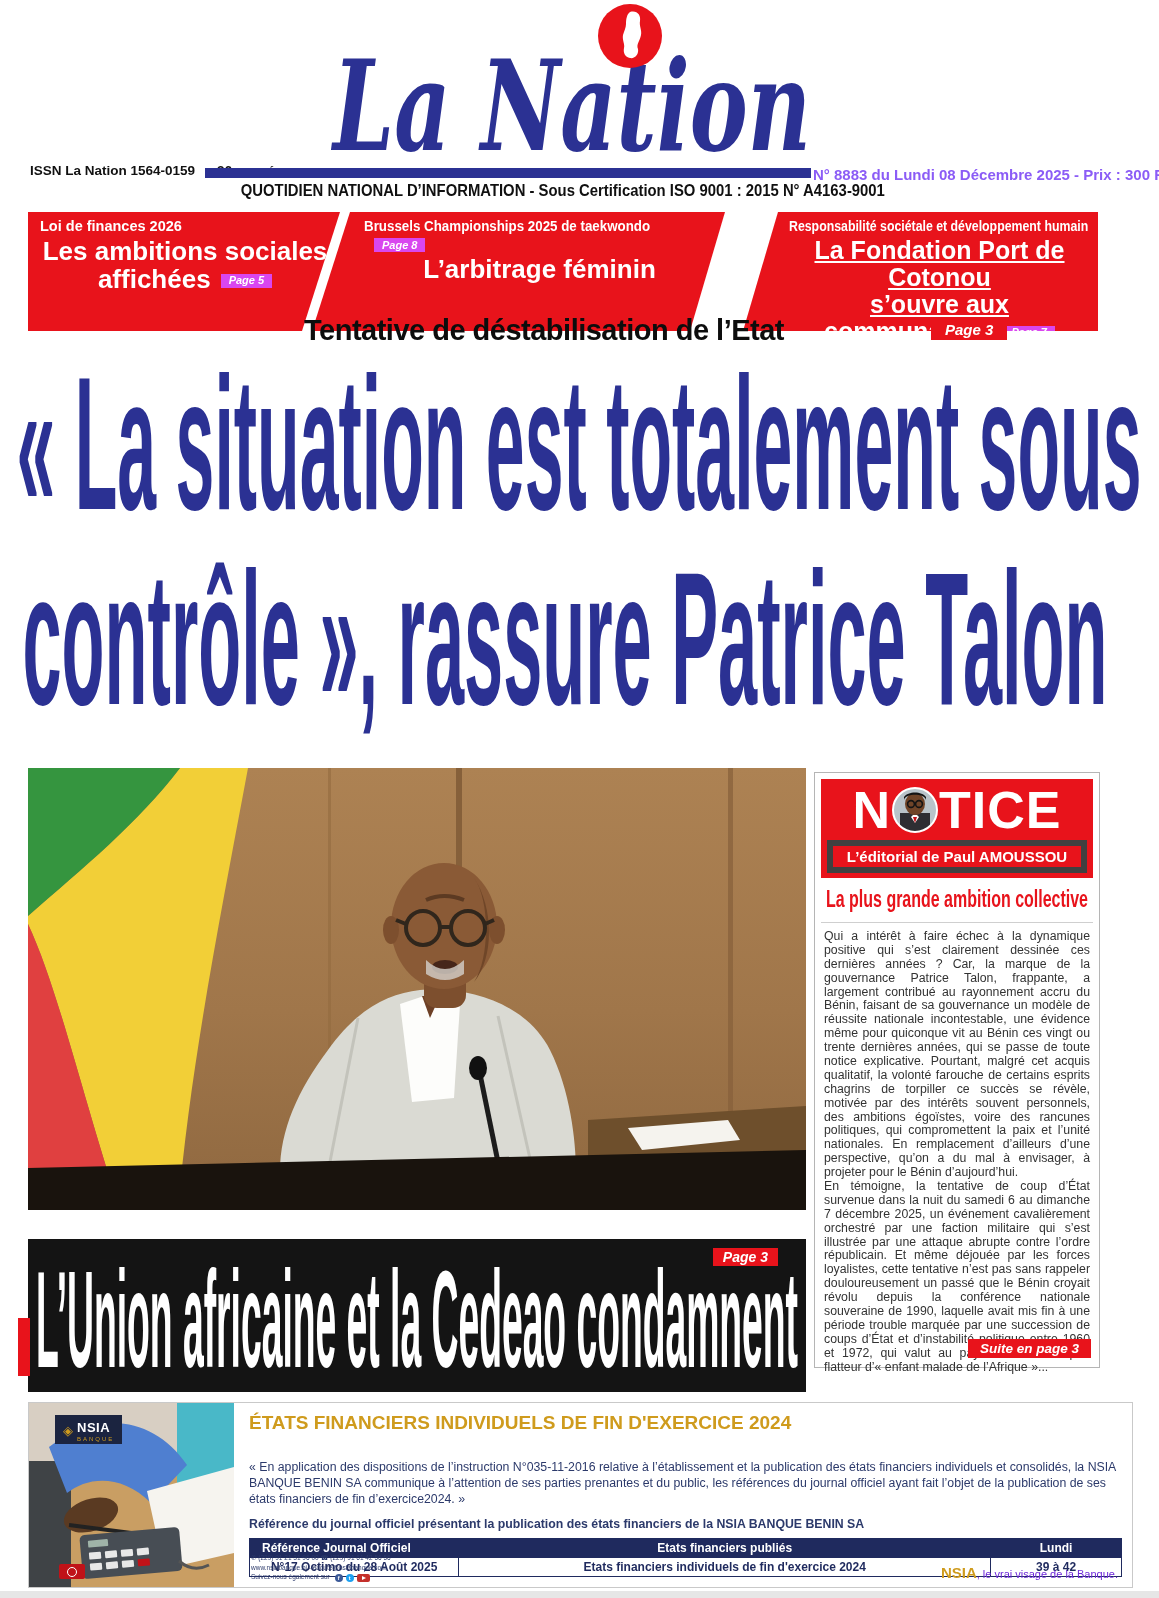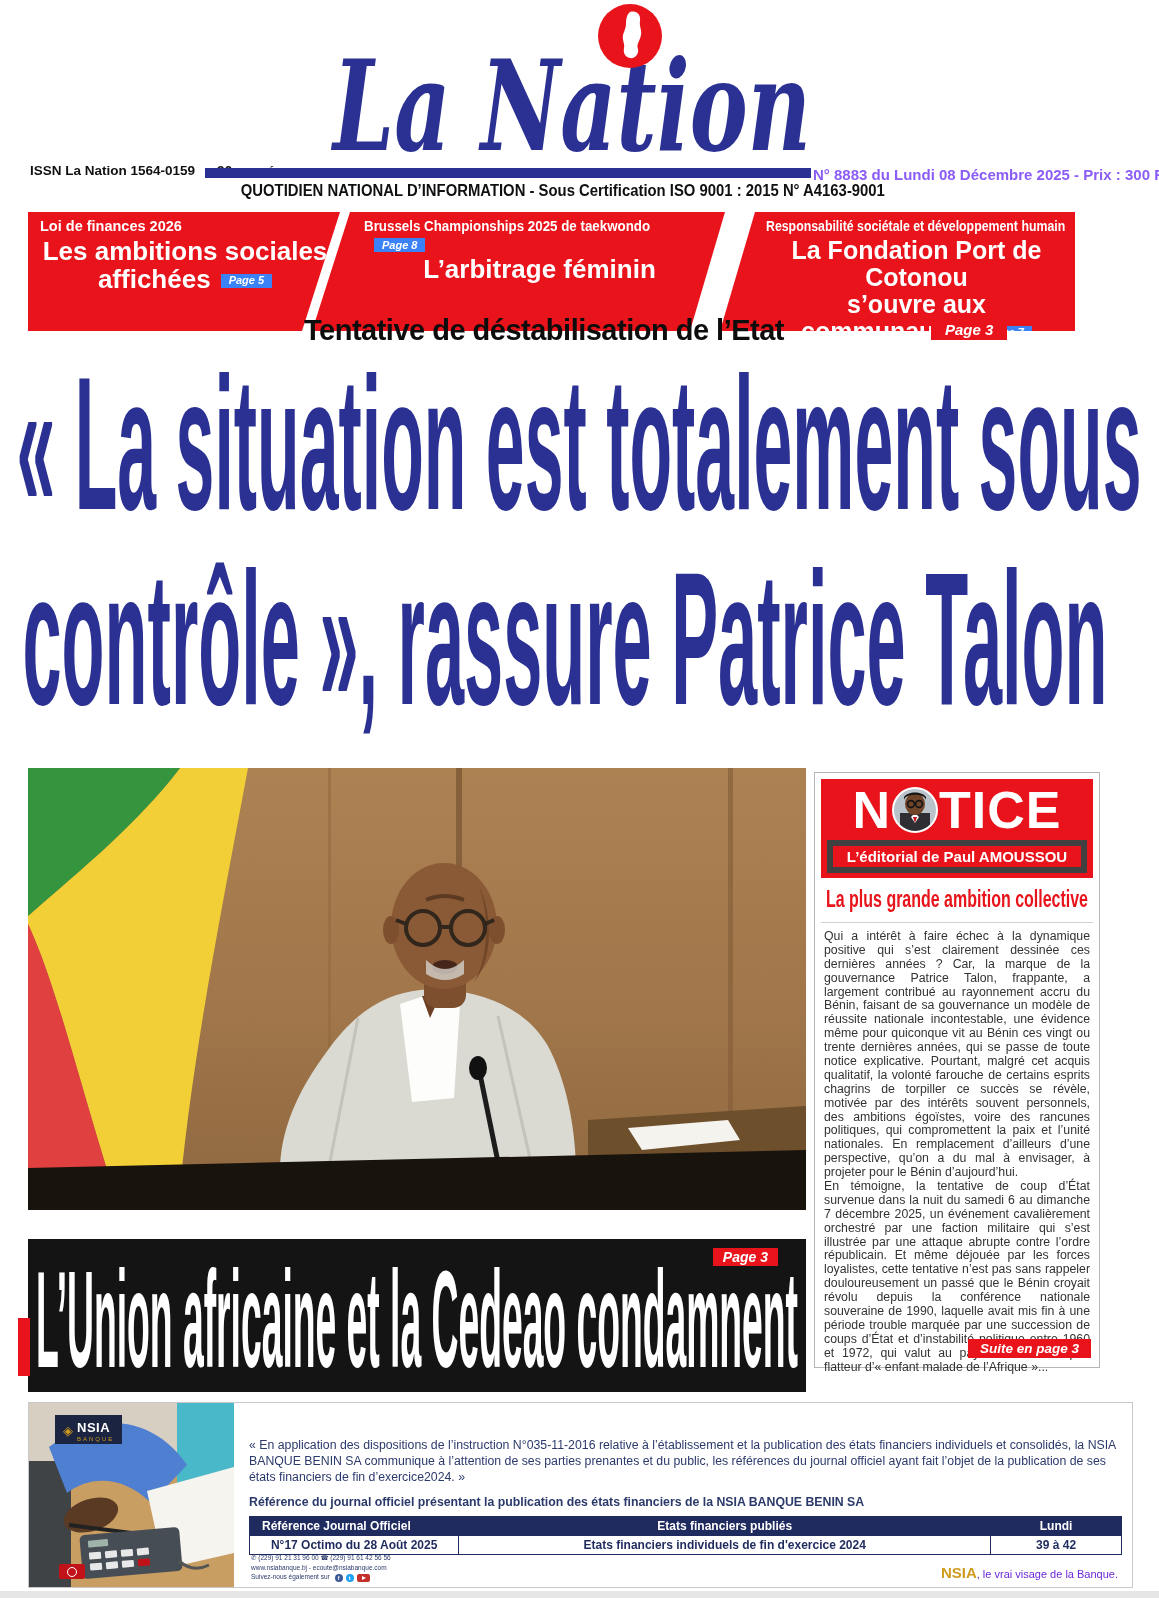--- a/index.html
+++ b/index.html
@@ -11,24 +11,24 @@
   .logo-svg{left:300px;top:0px;}
   .blue-bar{left:205px;top:168px;width:606px;height:10px;background:#2b3193;}
   .subtitle-wrap{left:205px;top:181px;width:606px;text-align:center;}
   .subtitle-wrap span{display:inline-block;white-space:nowrap;font-weight:bold;font-size:16.5px;color:#101010;transform:scaleX(0.9);transform-origin:center;}
   .edition{left:813px;top:166px;font-size:15px;font-weight:bold;color:#8b5cf6;white-space:nowrap;}
   
   .banners{left:28px;top:212px;width:1032px;height:93px;}
   .banner{position:absolute;top:0;height:119px;background:#e8131b;color:#fff;box-sizing:border-box;}
   .banner .kick{font-size:14.5px;font-weight:bold;white-space:nowrap;display:inline-block;transform-origin:left center;}
   .banner .ttl{font-weight:bold;font-size:26px;line-height:1.08;text-align:center;margin-top:2px;}
-  .pagebadge{display:inline-block;background:#3b82f6;color:#fff;font-style:italic;font-weight:bold;font-size:11px;padding:1px 8px;vertical-align:middle;margin-left:10px;}
+  .pagebadge{display:inline-block;background:#d946ef;color:#fff;font-style:italic;font-weight:bold;font-size:11px;padding:1px 8px;vertical-align:middle;margin-left:10px;}
   .b1{left:0;width:312px;clip-path:polygon(0 0,312px 0,274px 100%,0 100%);padding:5px 10px 0 12px;}
   .b2{left:284px;width:413px;clip-path:polygon(38px 0,413px 0,378px 100%,0 100%);padding:5px 10px 0 52px;}
-  .b3{left:692px;width:355px;clip-path:polygon(35px 0,355px 0,355px 100%,0 100%);padding:5px 8px 0 46px;}
+  .b3{left:715px;width:355px;clip-path:polygon(35px 0,355px 0,355px 100%,0 100%);padding:5px 8px 0 46px;text-decoration:underline;}
   .b3 .ttl{font-size:25px;}
   
   .lead-strip{left:28px;top:314px;width:1032px;text-align:center;}
   .lead-strip .kicker-text{font-size:29px;font-weight:bold;color:#0d0d0d;letter-spacing:-0.5px;}
   .lead-page{position:absolute;left:903px;top:5px;background:#e8131b;color:#fff;font-style:italic;font-weight:bold;font-size:15px;padding:2px 14px;}
   
   .headline-svg{left:0;top:344px;}
   
   .photo{left:28px;top:768px;width:778px;height:442px;}
   
@@ -260,20 +260,21 @@
     <span>
       <span class="nm">NSIA</span>
       <span class="bq">BANQUE</span>
     </span>
   </div>
   <div class="ad-mini-logo">
       <i></i>
     </div>
 
   <div class="ad-content">
+    <div class="ad-title">ÉTATS FINANCIERS INDIVIDUELS DE FIN D'EXERCICE 2024</div>
     <div class="ad-body">« En application des dispositions de l’instruction N°035-11-2016 relative à l’établissement et la publication des états financiers individuels et consolidés, la NSIA BANQUE BENIN SA communique à l’attention de ses parties prenantes et du public, les références du journal officiel ayant fait l’objet de la publication de ses états financiers de fin d’exercice2024. »</div>
     <div class="ad-ref">Référence du journal officiel présentant la publication des états financiers de la NSIA BANQUE BENIN SA</div>
     <table class="ad-table">
       <colgroup>
           <col style="width:24%">
           <col style="width:61%">
           <col style="width:15%">
         </colgroup>
       <tbody>
           <tr>

